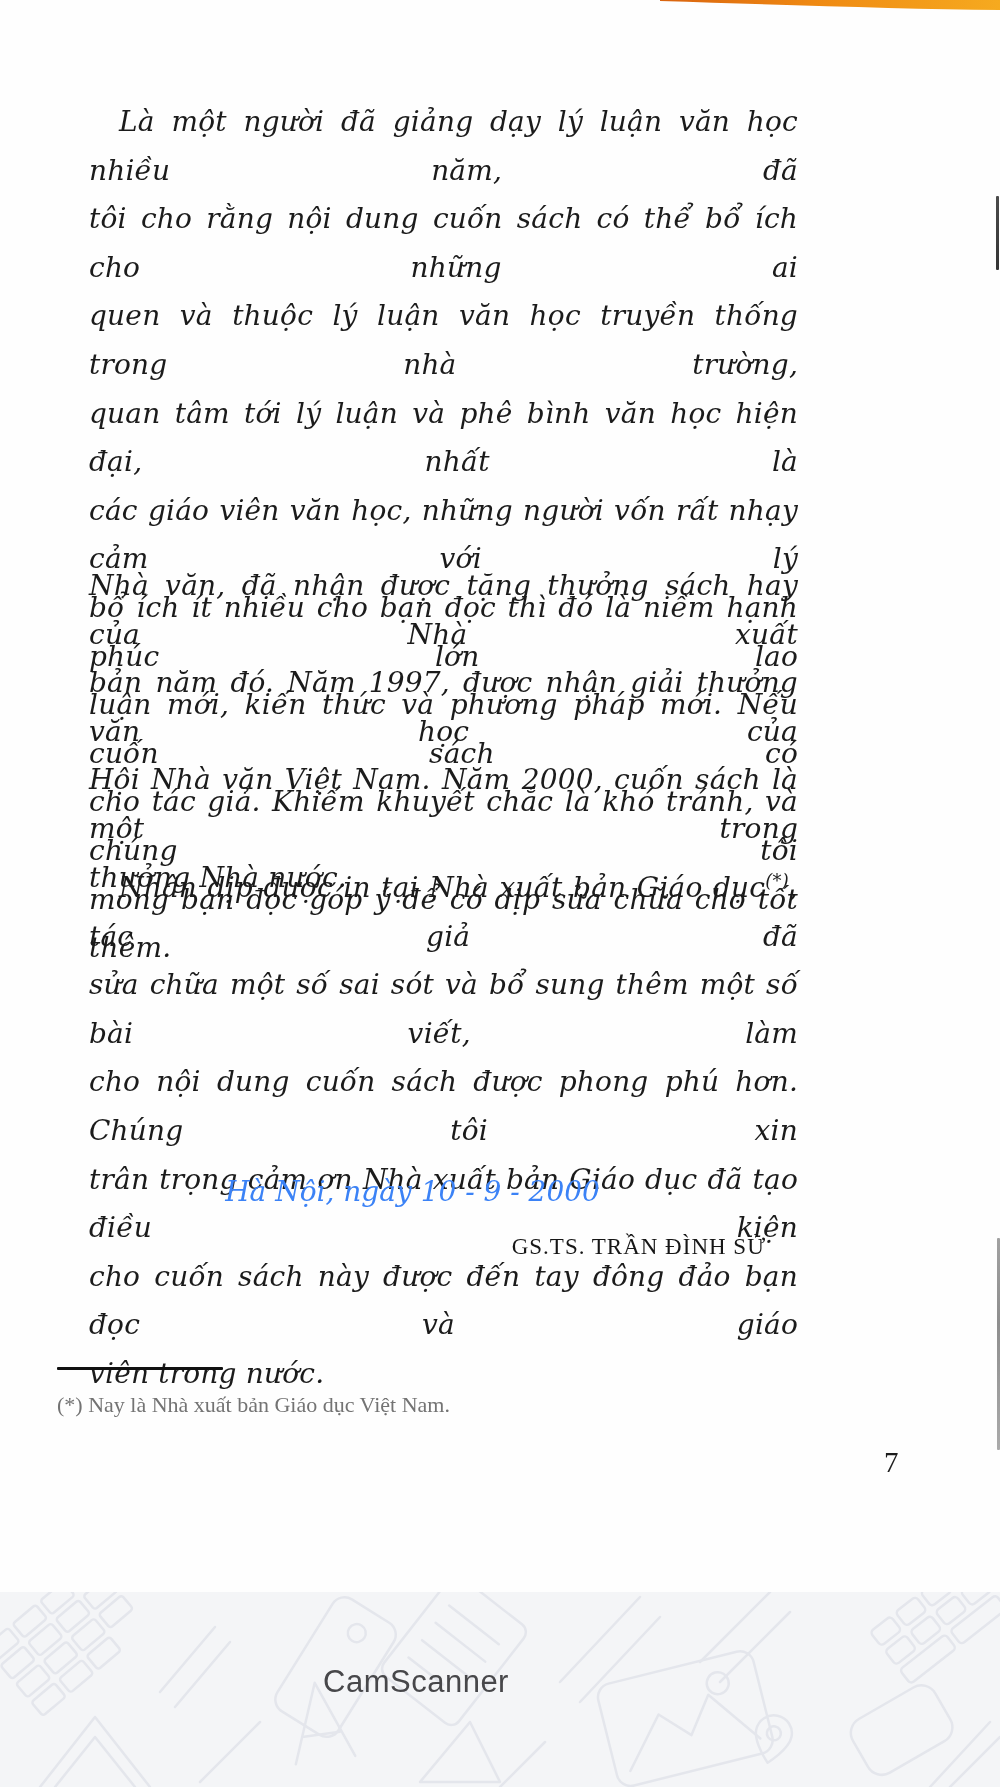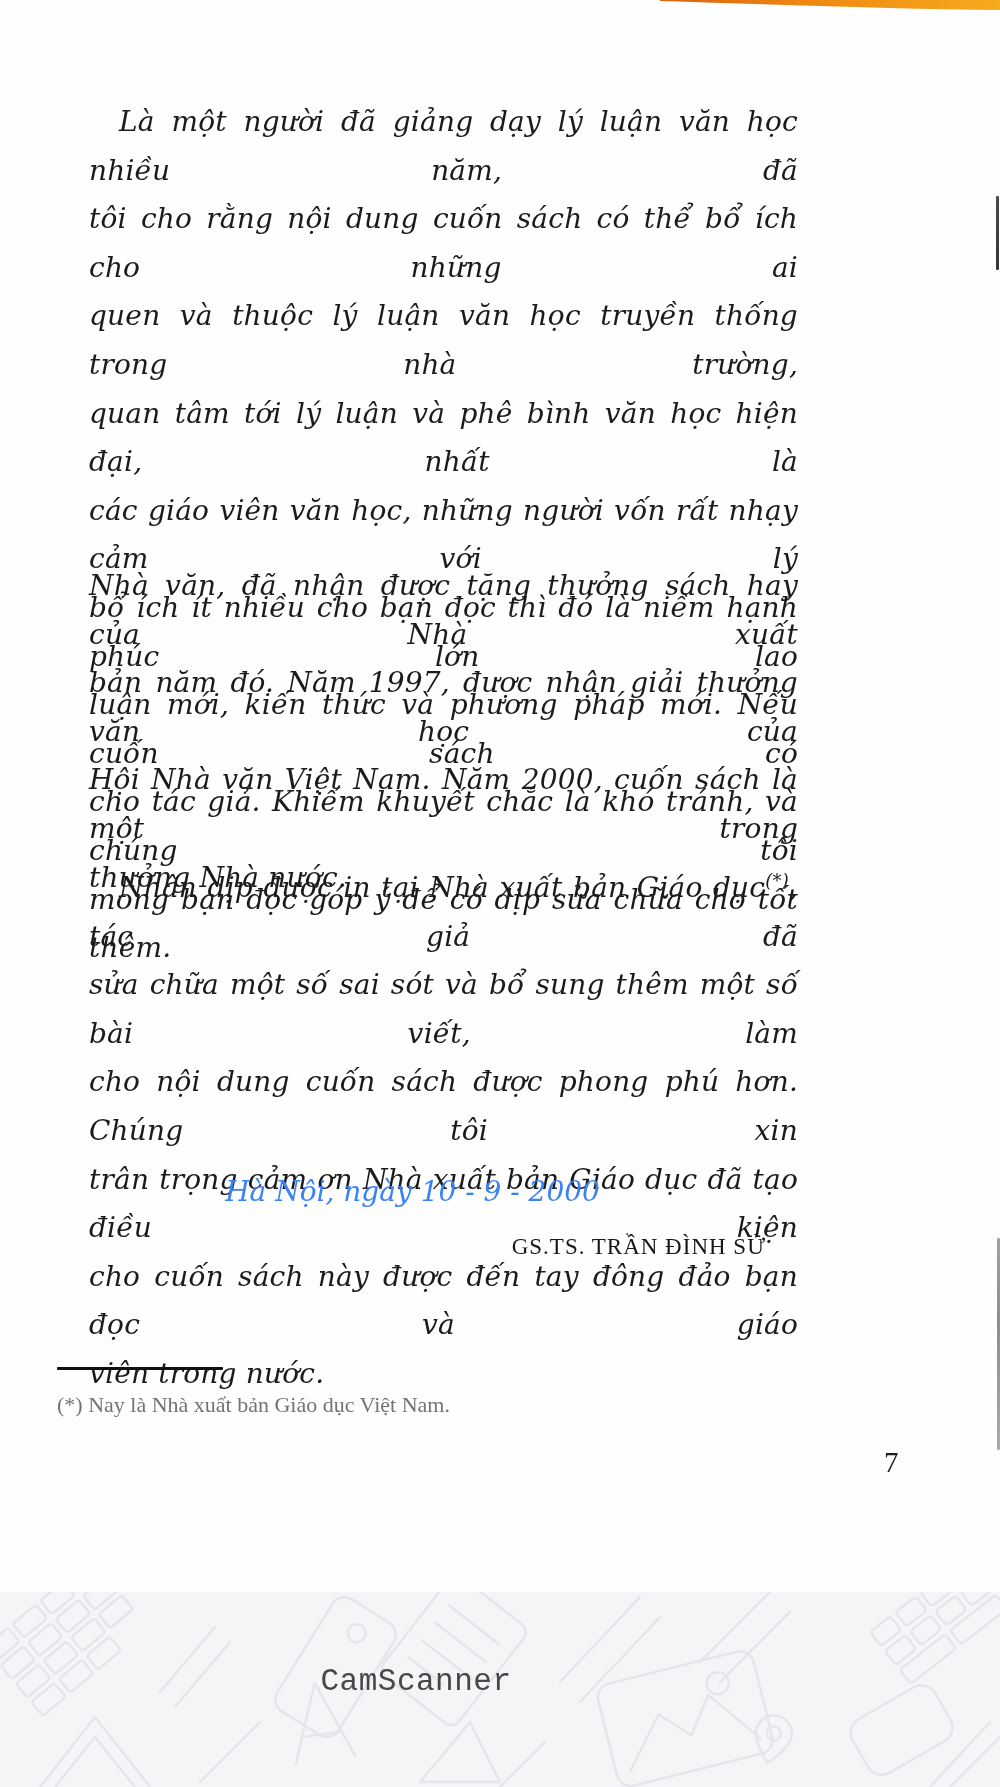--- a/index.html
+++ b/index.html
@@ -64,21 +64,21 @@
 
   
   .cs-footer {
     position:absolute; left:0; top:1592px; width:1000px; height:195px;
     background:#f4f5f7; overflow:hidden;
   }
   .cs-footer svg.pattern { position:absolute; left:0; top:0; }
   .cs-brand {
     position:absolute; left:0; top:72px; width:832px;
     text-align:center;
-    font-family:Liberation Mono, monospace;
+    font-family:Liberation Sans, sans-serif;
     font-size:31px; color:#47474a; letter-spacing:.5px;
   }
 </style>
 </head>
 <body>
 
 <div class="scan-page">
 
   <svg class="book-edge" width="1000" height="14" viewBox="0 0 1000 14">
     <defs>

